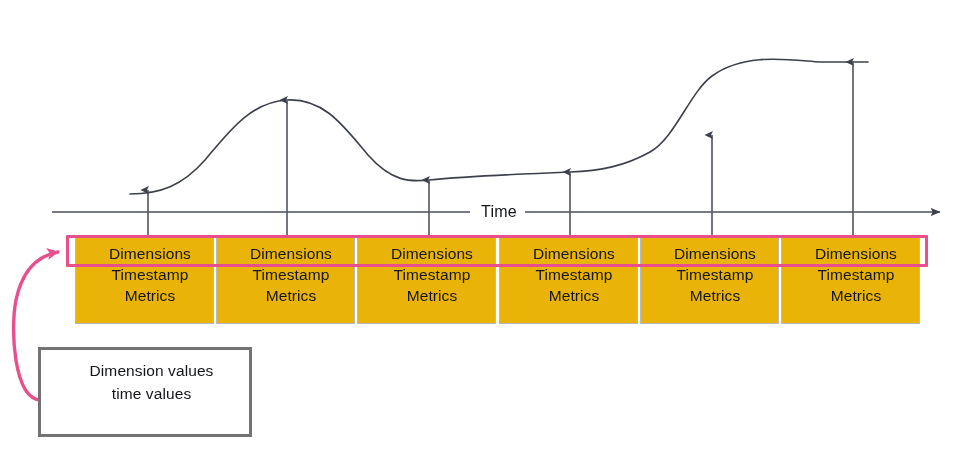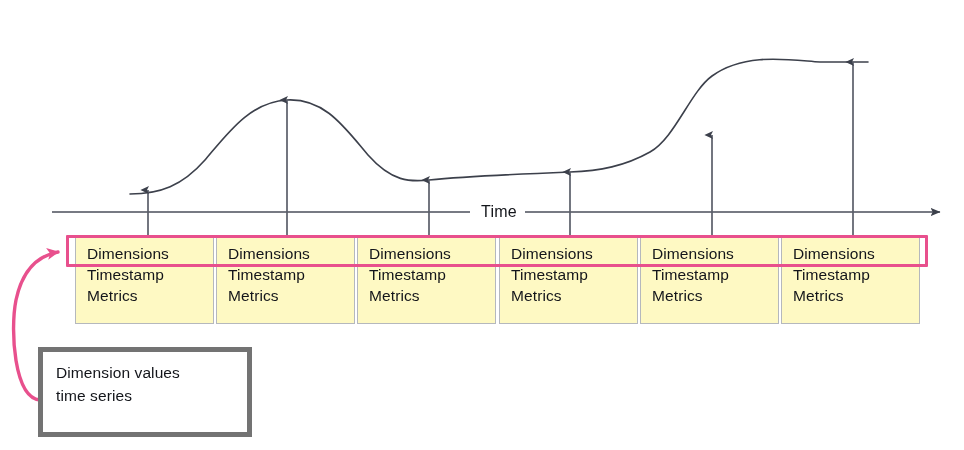--- a/index.html
+++ b/index.html
@@ -9,54 +9,55 @@
   }
   body {
     font-family: "Liberation Sans", sans-serif;
   }
   #canvas {
     position: relative;
     width: 964px;
     height: 450px;
     background: #ffffff;
     overflow: hidden;
+    text-align: center;
   }
   #diagram-svg {
     position: absolute;
     left: 0;
     top: 0;
     width: 964px;
     height: 450px;
   }
   .rec-box {
     position: absolute;
     box-sizing: border-box;
     border: 1px solid #b5b8bd;
-    background: #fef9c3;
+    background: #eab308;
     font-size: 15.5px;
     color: #13151a;
     line-height: 21px;
     padding: 5px 0 0 11px;
     letter-spacing: 0.1px;
   }
   .rec-line {
     display: block;
     white-space: nowrap;
   }
   .highlight-band {
     position: absolute;
     box-sizing: border-box;
     border: 3px solid #e8508d;
     background: transparent;
     border-radius: 1px;
   }
   .callout {
     position: absolute;
     box-sizing: border-box;
-    border: 5px solid #737373;
+    border: 3px solid #737373;
     background: #ffffff;
     font-size: 15.5px;
     line-height: 23px;
     color: #13151a;
     padding: 9px 0 0 13px;
     letter-spacing: 0.1px;
   }
   .time-label {
     position: absolute;
     font-size: 16px;
@@ -142,16 +143,16 @@
   <div class="rec-box" style="left:781px; top:237px; width:139px; height:87px;">
     <span class="rec-line">Dimensions</span>
     <span class="rec-line">Timestamp</span>
     <span class="rec-line">Metrics</span>
   </div>
 
   <div class="highlight-band" style="left:66px; top:235px; width:862px; height:32px;"></div>
 
   <div class="callout" style="left:38px; top:347px; width:214px; height:90px;">
     <span class="rec-line">Dimension values</span>
-    <span class="rec-line">time series</span>
+    <span class="rec-line">time values</span>
   </div>
 
 </div>
 
 </body></html>

